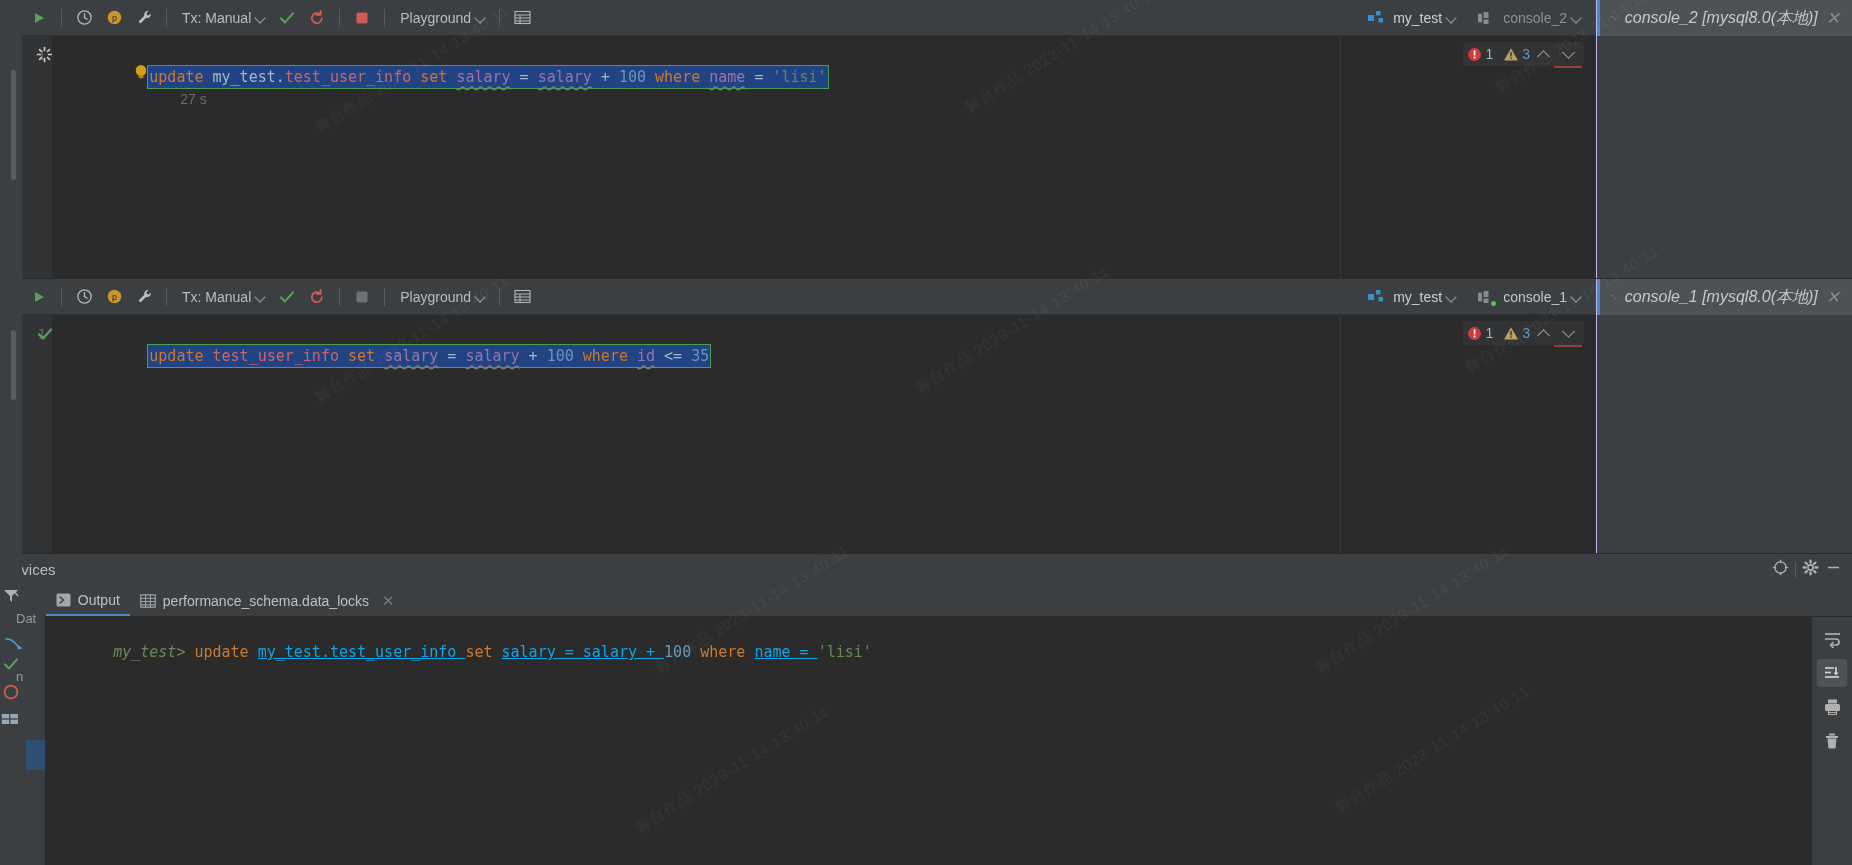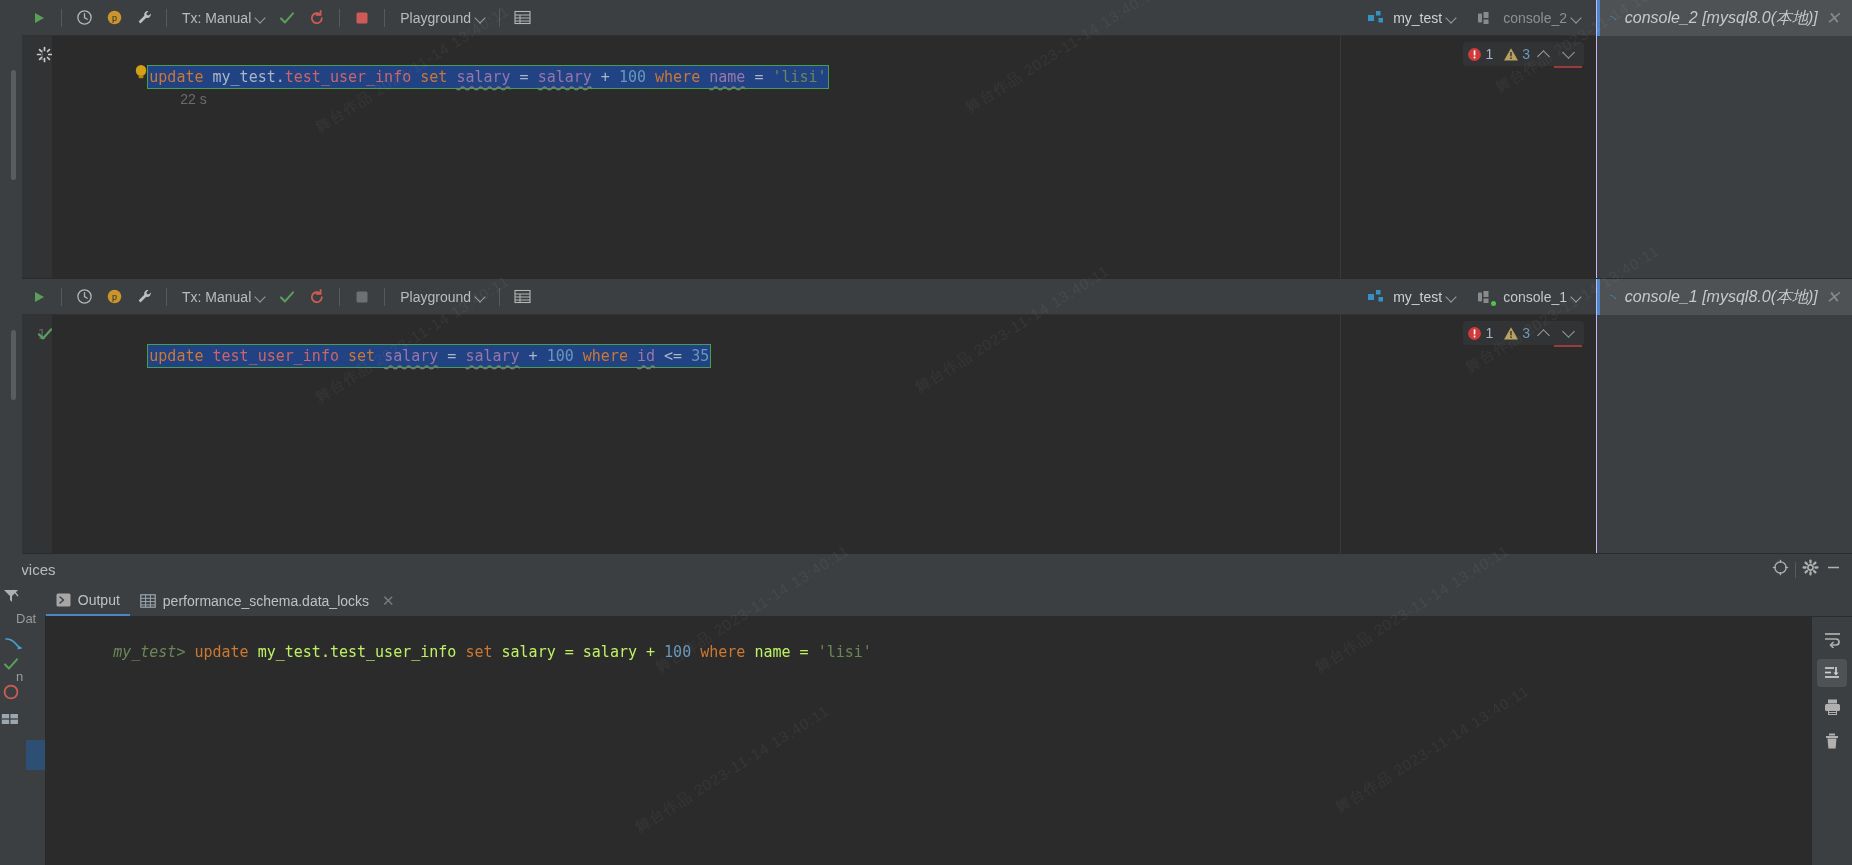--- a/index.html
+++ b/index.html
@@ -145,21 +145,21 @@
   .output-pane {
     position: absolute; background: #2b2b2b;
     overflow: hidden;
   }
   .out-line {
     font-family: "DejaVu Sans Mono", monospace; font-size: 15px;
     white-space: pre; padding: 8px 0 0 14px;
   }
   .o-prompt { color: #6a8759; font-style: italic; }
   .o-kw { color: #cc7832; }
-  .o-plain { color: #bef264; }
+  .o-plain { color: #0ea5e9; text-decoration: underline; }
   .o-num { color: #6897bb; }
   .o-str { color: #6a8759; }
 
   .out-sidebar {
     position: absolute; width: 40px; background: #3c3f41;
     display: flex; flex-direction: column; align-items: center;
     padding-top: 8px; gap: 6px;
   }
   .out-ico { width: 30px; height: 28px; display: flex; align-items: center; justify-content: center; border-radius: 4px; }
   .out-ico.sel-bg { background: #4e5254; }
@@ -282,21 +282,21 @@
             <line x1="3.6" y1="3.6" x2="5.5" y2="5.5"></line>
               <line x1="11.5" y1="11.5" x2="13.4" y2="13.4"></line>
             <line x1="13.4" y1="3.6" x2="11.5" y2="5.5"></line>
               <line x1="5.5" y1="11.5" x2="3.6" y2="13.4"></line>
           </g>
         </svg>
       </div>
       <div class="editor-area">
         <div class="code-line">
           <span class="sel"><span class="k-kw">update </span><span class="k-plain">my_test.</span><span class="k-tbl">test_user_info</span><span class="k-kw"> set </span><span class="k-col">salary</span><span class="k-plain"> = </span><span class="k-col">salary</span><span class="k-plain"> + </span><span class="k-num">100</span><span class="k-kw"> where </span><span class="k-col">name</span><span class="k-plain"> = </span><span class="k-str">'lisi'</span></span>
-          <span class="timer" style="margin-left:32px;">22 s</span>
+          <span class="timer" style="margin-left:32px;">27 s</span>
         </div>
         <div style="position:absolute;left:82px;top:28px;">
           <svg width="14" height="16" viewBox="0 0 14 16">
               <ellipse cx="7" cy="6.5" rx="5.2" ry="5.5" fill="#d4a017"></ellipse>
               <rect x="4.6" y="11.2" width="4.8" height="3" rx="1" fill="#b8860b"></rect>
             </svg>
         </div>
       </div>
       <div class="editor-right-strip"></div>
       <div class="inspect-box">

